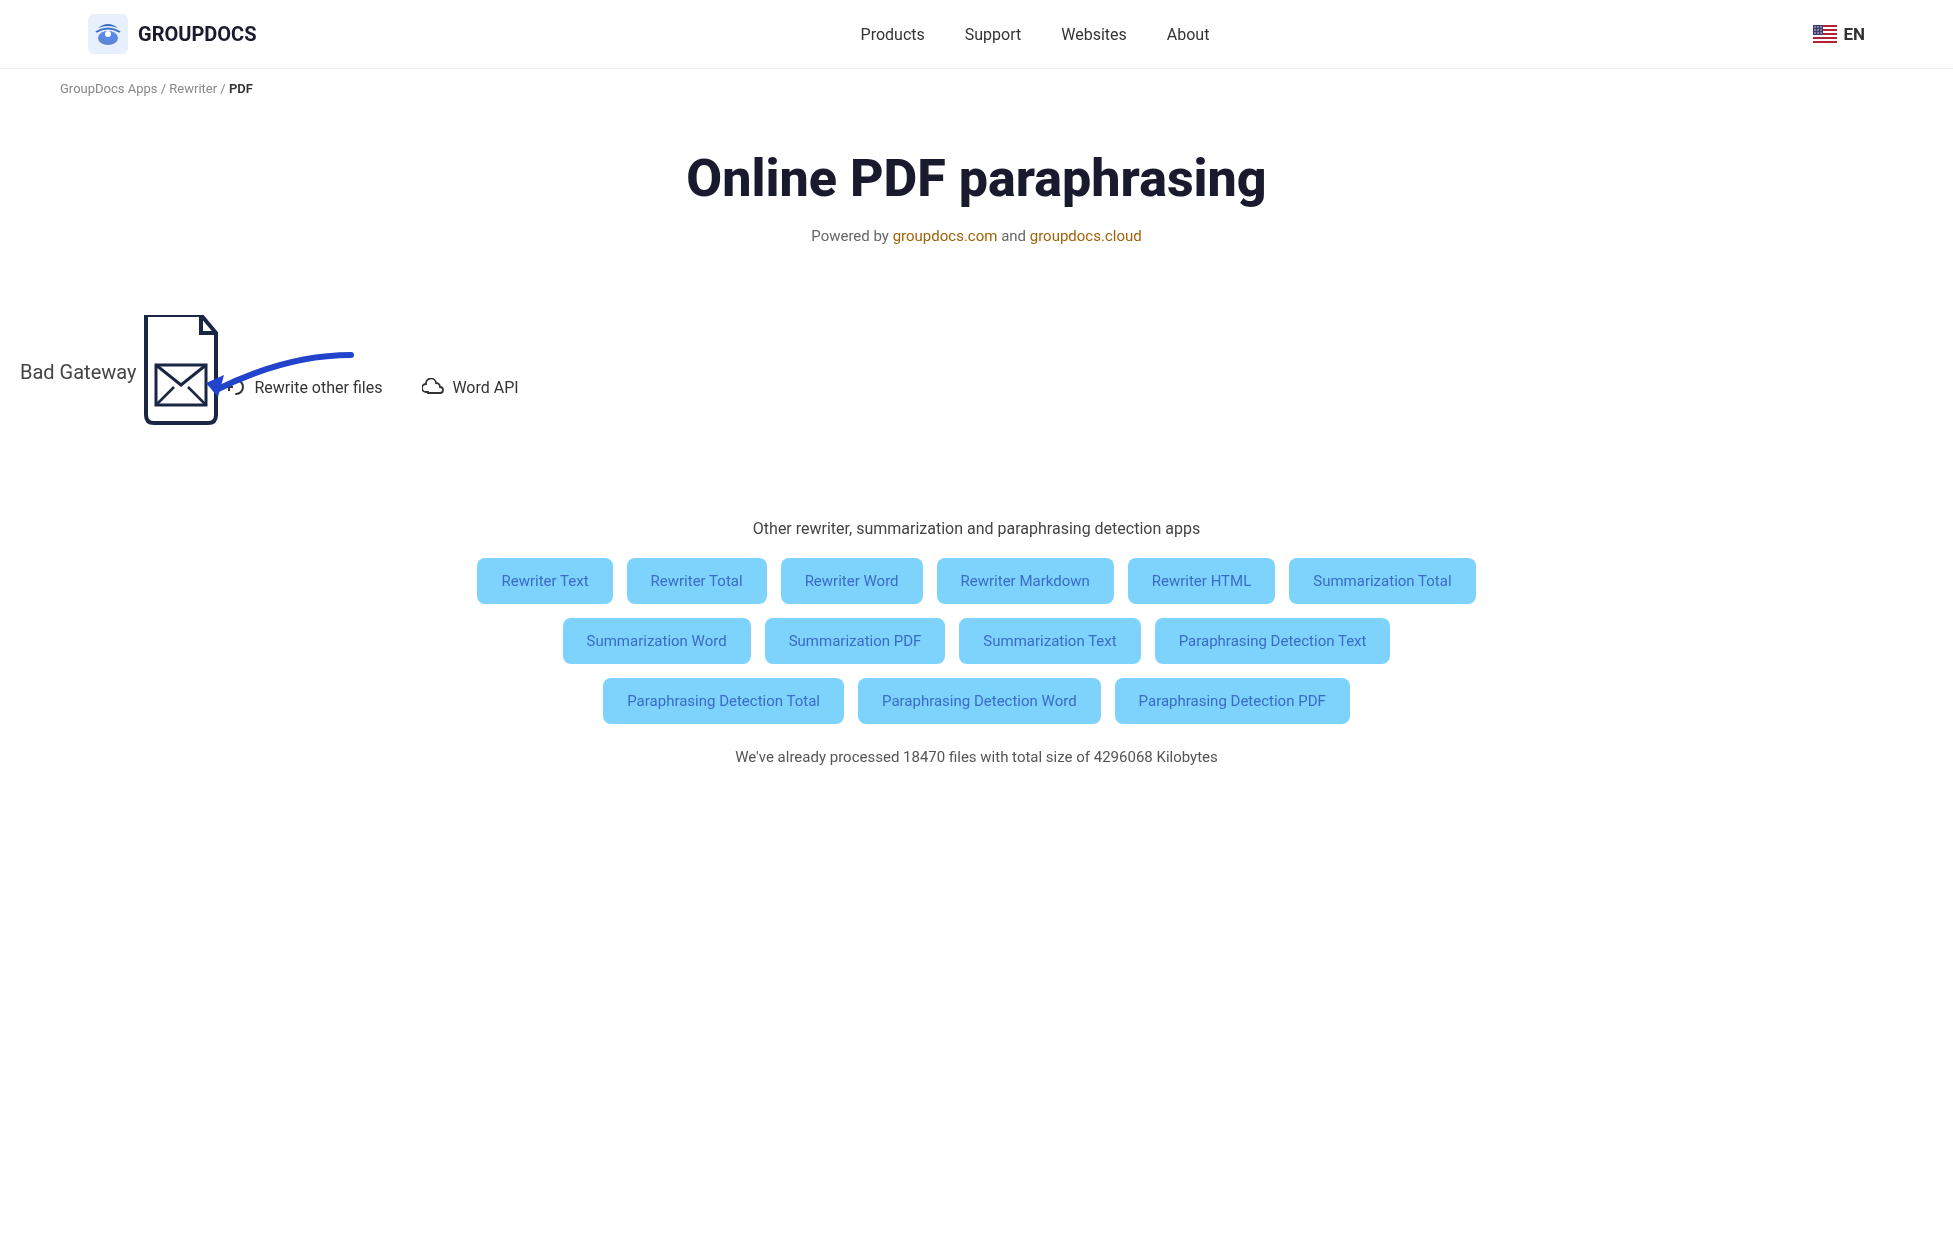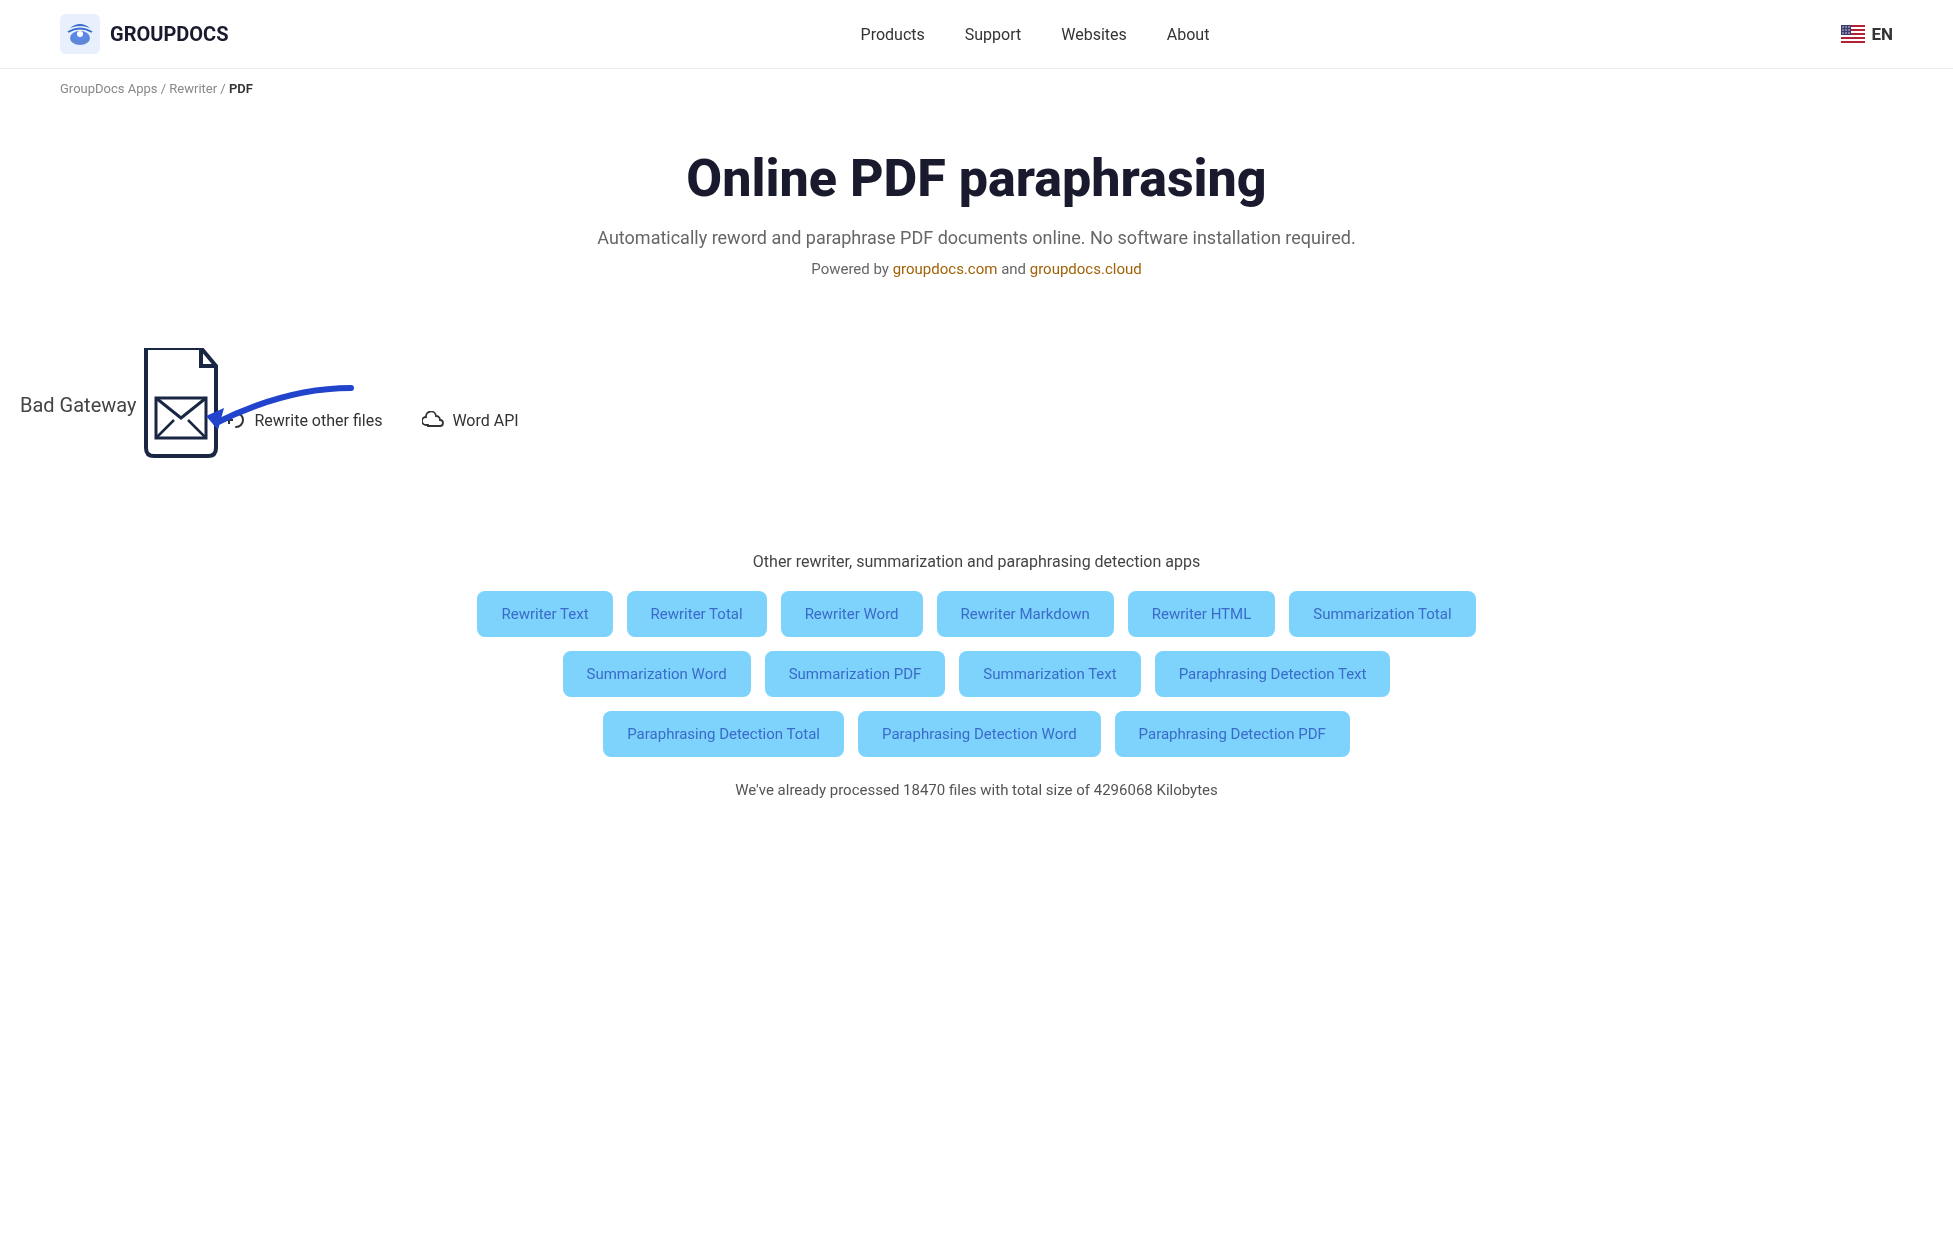--- a/index.html
+++ b/index.html
@@ -3,21 +3,21 @@
   <meta charset="utf-8">
   <style>
     * { margin: 0; padding: 0; box-sizing: border-box; }
     body { font-family: -apple-system, BlinkMacSystemFont, 'Segoe UI', Roboto, sans-serif; background: #fff; color: #333; }
 
     
     .header {
       display: flex;
       align-items: center;
       justify-content: space-between;
-      padding: 14px 60px;
+      padding: 14px 88px;
       border-bottom: 1px solid #eee;
     }
     .logo {
       display: flex;
       align-items: center;
       gap: 10px;
       font-size: 20px;
       font-weight: 700;
       color: #1a1a2e;
     }
@@ -204,21 +204,20 @@
 <div class="breadcrumb">
   <a href="#">GroupDocs Apps</a>
   <span> / </span>
   <a href="#">Rewriter</a>
   <span> / </span>
   <span class="current">PDF</span>
 </div>
 
 <section class="hero">
   <h1>Online PDF paraphrasing</h1>
-  <p class="subtitle">Automatically reword and paraphrase PDF documents online. No software installation required.</p>
   <p class="powered">
     <span>Powered by </span><a href="#">groupdocs.com</a><span> and </span><a href="#">groupdocs.cloud</a>
   </p>
 </section>
 
 <div class="upload-area">
   <p class="bad-gateway-text">Bad Gateway</p>
 
   <div class="upload-icons" style="position:relative; margin-bottom: 24px;">
 

